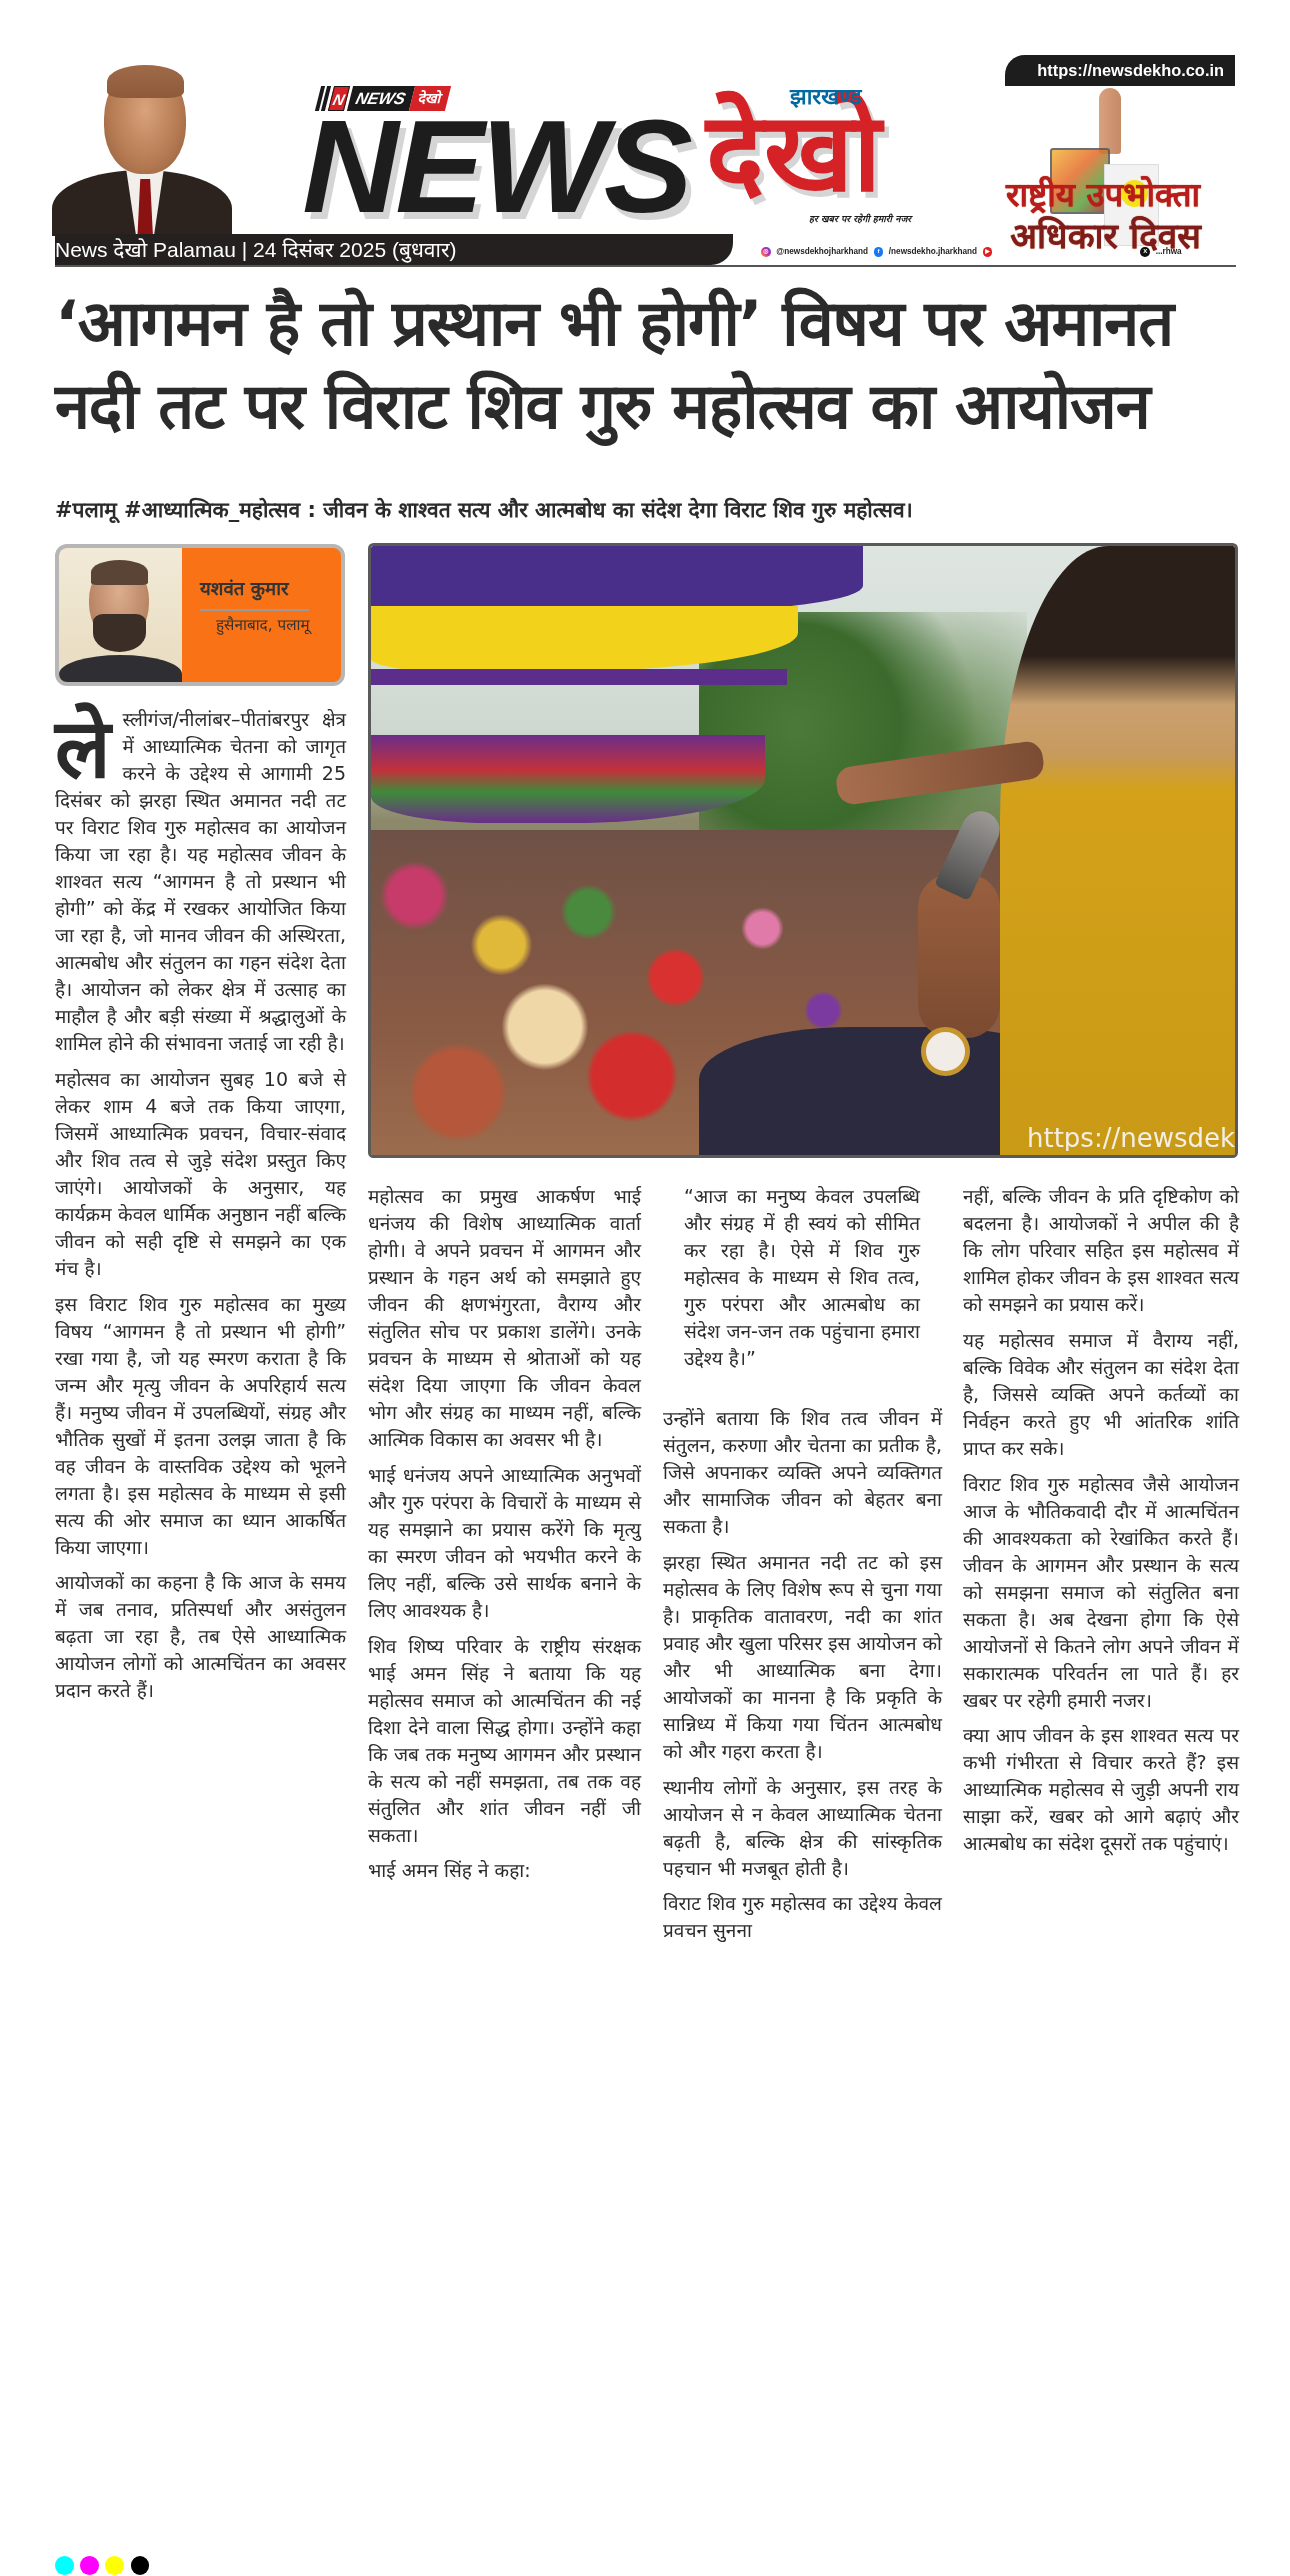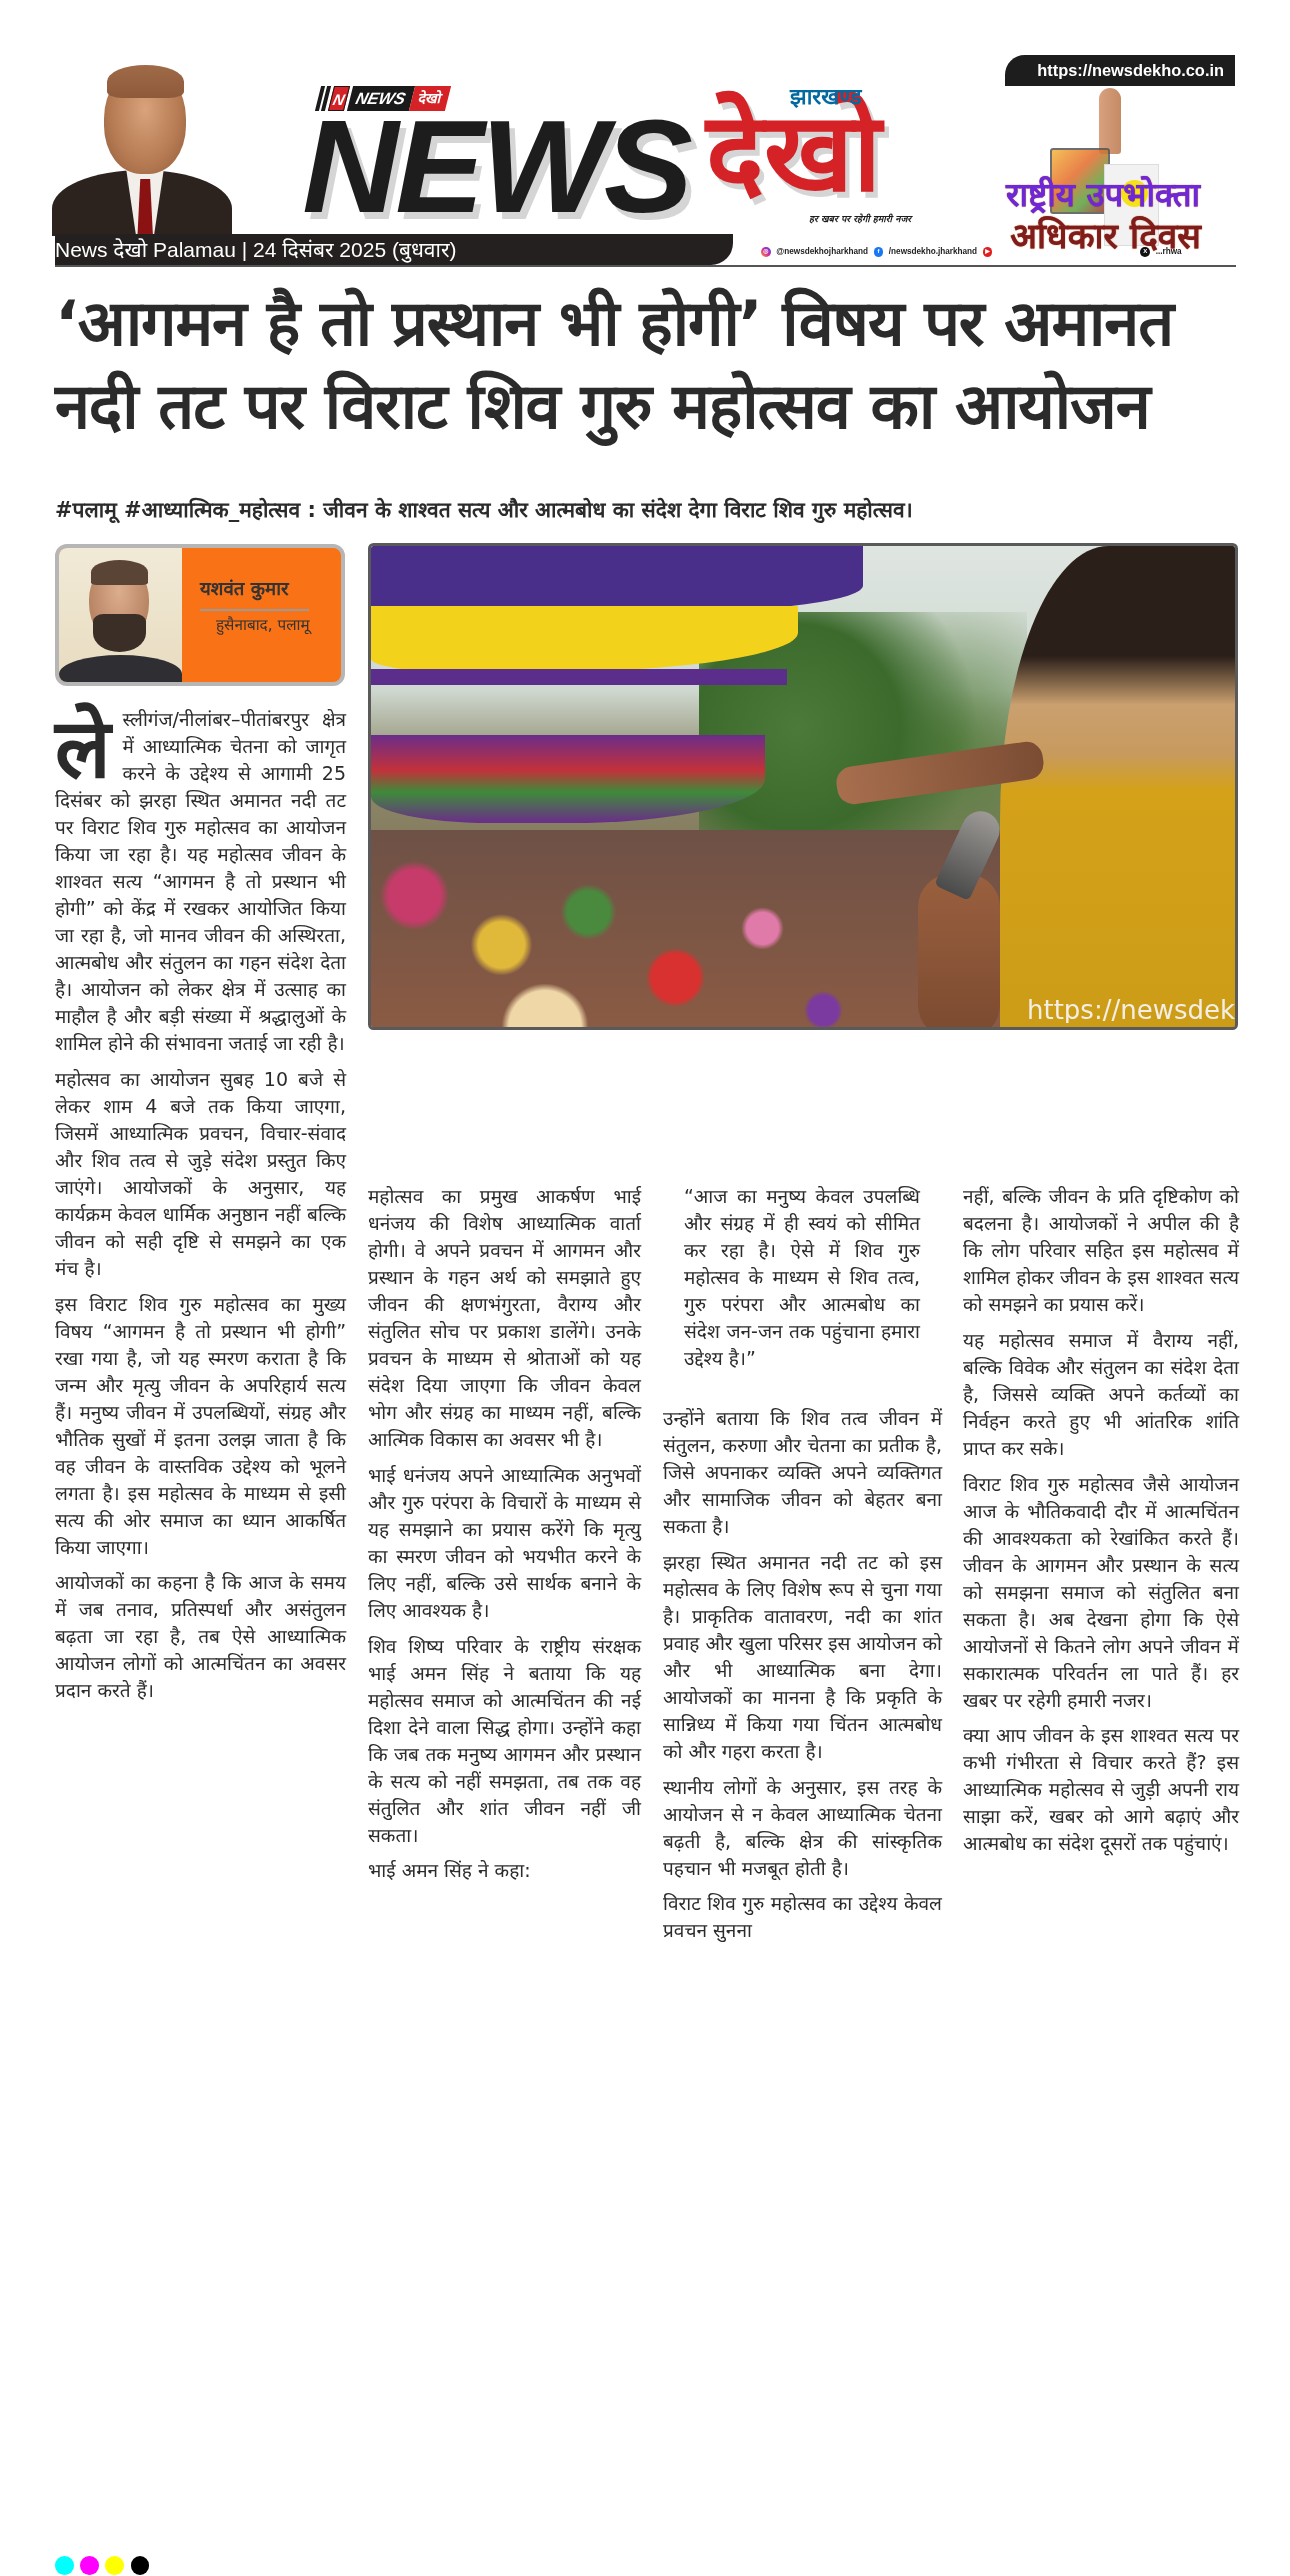--- a/index.html
+++ b/index.html
@@ -26,21 +26,21 @@
   .big-dekho { position: absolute; left: 706px; top: 82px; font: 900 109px/142px "DejaVu Sans", sans-serif; color: #d42226; text-shadow: 4.4px 5.5px 0 #d5d5d5; }
   .tagline { position: absolute; left: 809px; top: 214px; font: italic 700 9.3px/1 "DejaVu Sans", sans-serif; color: #1d1d1d; }
 
   .url-tab { position: absolute; left: 1005px; top: 55px; width: 230px; height: 31px; background: #1d1d1d; border-radius: 19.7px 0 0 0; color: #fff; font: 700 16.4px/31px "Liberation Sans", sans-serif; text-align: right; padding-right: 11px; }
 
   .consumer-ad { position: absolute; left: 995px; top: 82px; width: 241px; height: 175px; }
   .consumer-ad .fist { position: absolute; left: 104px; top: 5.5px; width: 22px; height: 66px; background: linear-gradient(90deg,#d9a17f,#c58a66); border-radius: 11px 11px 3.3px 3.3px; }
   .consumer-ad .cart { position: absolute; left: 55px; top: 66px; width: 60px; height: 66px; border: 2.2px solid #555; border-radius: 3.3px; background: linear-gradient(135deg,#f3b53b 0%,#e56b2b 40%,#5aa33f 70%,#a82b2b 100%); opacity: 0.85; }
   .consumer-ad .bag { position: absolute; left: 109px; top: 82px; width: 55px; height: 82px; background: #f2f2f2; border: 1.1px solid #ddd; }
   .consumer-ad .sun { position: absolute; left: 126px; top: 98px; width: 27px; height: 27px; border-radius: 50%; background: #f6e21a; }
-  .consumer-ad .title1 { position: absolute; left: 11px; top: 96px; font: 900 33px/1 "DejaVu Sans", sans-serif; color: #6d28d9; text-shadow: 0 0 1.1px #b33b00; white-space: nowrap; }
+  .consumer-ad .title1 { position: absolute; left: 11px; top: 96px; font: 900 33px/1 "DejaVu Sans", sans-serif; color: #b91c1c; text-shadow: 0 0 1.1px #b33b00; white-space: nowrap; }
   .consumer-ad .title2 { position: absolute; left: 15.3px; top: 137px; font: 900 35px/1 "DejaVu Sans", sans-serif; color: #7f1d1d; text-shadow: 0 0 1.1px #b33b00; white-space: nowrap; }
 
   .date-bar { position: absolute; left: 55px; top: 234px; width: 678px; height: 31px; background: #242020; color: #fff; font: 400 21px/31px "Liberation Sans", sans-serif; border-radius: 0 0 22px 0; }
   .social-row { position: absolute; left: 761px; top: 247px; display: flex; gap: 5.5px; align-items: center; font: 700 8.2px/1 "Liberation Sans", sans-serif; color: #1d1d1d; }
   .social-row .ico { width: 9.8px; height: 9.8px; border-radius: 50%; display: inline-block; color: #fff; font-size: 6px; line-height: 9.8px; text-align: center; }
   .ico-ig { background: linear-gradient(45deg,#f5a623,#d6249f,#285aeb); }
   .ico-fb { background: #1877f2; }
   .ico-yt { background: #e02020; }
   .ico-x { background: #111; }
   .mast-rule { position: absolute; left: 55px; top: 265px; width: 1181px; height: 1.6px; background: #555; }
@@ -54,21 +54,21 @@
   .byline .photo { position: absolute; left: 0; top: 0; width: 123px; height: 100%; background: linear-gradient(180deg,#f1ead7 0%,#e8dcc0 100%); }
   .byline .photo .face { position: absolute; left: 30px; top: 16.4px; width: 60px; height: 79px; border-radius: 45% 45% 50% 50%; background: radial-gradient(ellipse at 50% 35%, #dcae8e 0%, #b98565 70%); }
   .byline .photo .hair { position: absolute; left: 32px; top: 12px; width: 57px; height: 24.6px; border-radius: 50% 50% 10% 10%; background: #5a4436; }
   .byline .photo .beard { position: absolute; left: 34px; top: 66px; width: 53px; height: 38px; border-radius: 20% 20% 50% 50%; background: #3b2e27; }
   .byline .photo .jacket { position: absolute; left: 0; top: 107px; width: 123px; height: 38px; background: #2f2f33; border-radius: 50% 50% 0 0; }
   .byline .name { position: absolute; left: 141px; top: 32px; font: 700 18.6px/1 "DejaVu Sans", sans-serif; color: #333; }
   .byline .sep { position: absolute; left: 141px; top: 61px; width: 109px; height: 1.6px; background: #9a9a9a; }
   .byline .place { position: absolute; left: 141px; top: 70px; font: 400 15.3px/1 "DejaVu Sans", sans-serif; color: #333; margin-left: 16px; }
 
   
-  .main-photo { position: absolute; left: 368px; top: 543px; width: 870px; height: 487px; border: 3.3px solid #5a5a5a; border-radius: 5.5px; overflow: hidden;
+  .main-photo { position: absolute; left: 368px; top: 543px; width: 870px; height: 615px; border: 3.3px solid #5a5a5a; border-radius: 5.5px; overflow: hidden;
      background:
        linear-gradient(180deg, rgba(0,0,0,0) 0%, rgba(0,0,0,0) 100%); }
   .main-photo .sky { position: absolute; inset: 0; background: linear-gradient(180deg,#dfe6e2 0%,#cfd8d0 30%,#8c8a6a 45%,#7a5d4a 100%); }
   .main-photo .canopy1 { position: absolute; left: 0; top: 0; width: 492px; height: 66px; background: #4a2f8a; border-radius: 0 0 40% 10%; }
   .main-photo .canopy2 { position: absolute; left: 0; top: 60px; width: 427px; height: 66px; background: #f3d21c; border-radius: 0 0 60% 20%; }
   .main-photo .canopy3 { position: absolute; left: 0; top: 123px; width: 416px; height: 16.4px; background: #5b2e8c; }
   .main-photo .canopy4 { position: absolute; left: 0; top: 189px; width: 394px; height: 88px; background: linear-gradient(180deg,#6b2d8a 0%,#c3313a 40%,#3f8a3a 65%,#6b2d8a 100%); border-radius: 0 0 50% 30%; }
   .main-photo .trees { position: absolute; left: 328px; top: 66px; width: 328px; height: 230px; background: radial-gradient(circle at 30% 50%,#4b7a3a 0%,#3b6a2c 40%,rgba(0,0,0,0) 70%), radial-gradient(circle at 75% 60%,#567f40 0%,rgba(0,0,0,0) 60%); }
   .main-photo .crowd { position: absolute; left: 0; top: 284px; width: 870px; height: 328px;
      background:

